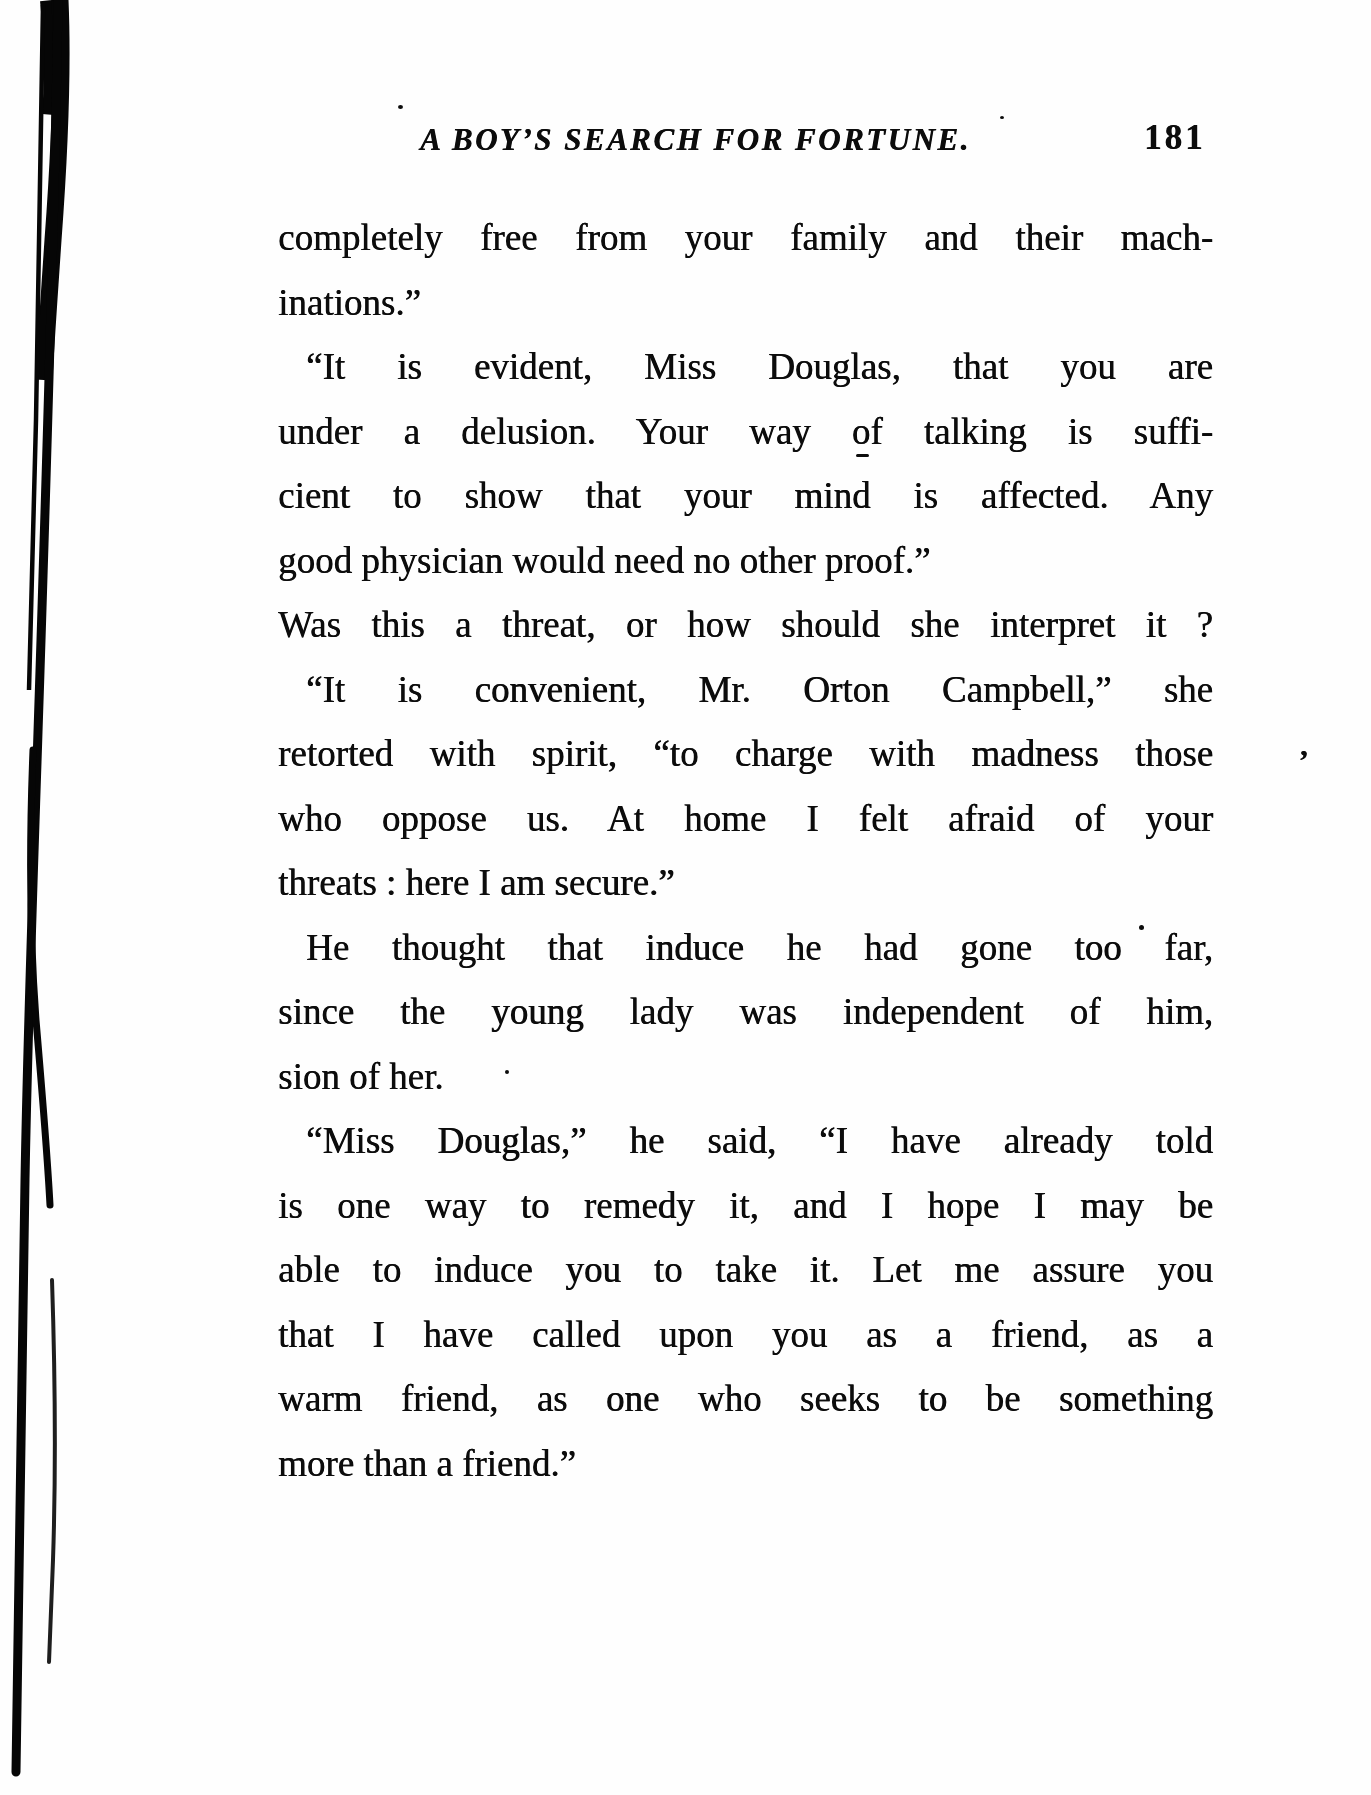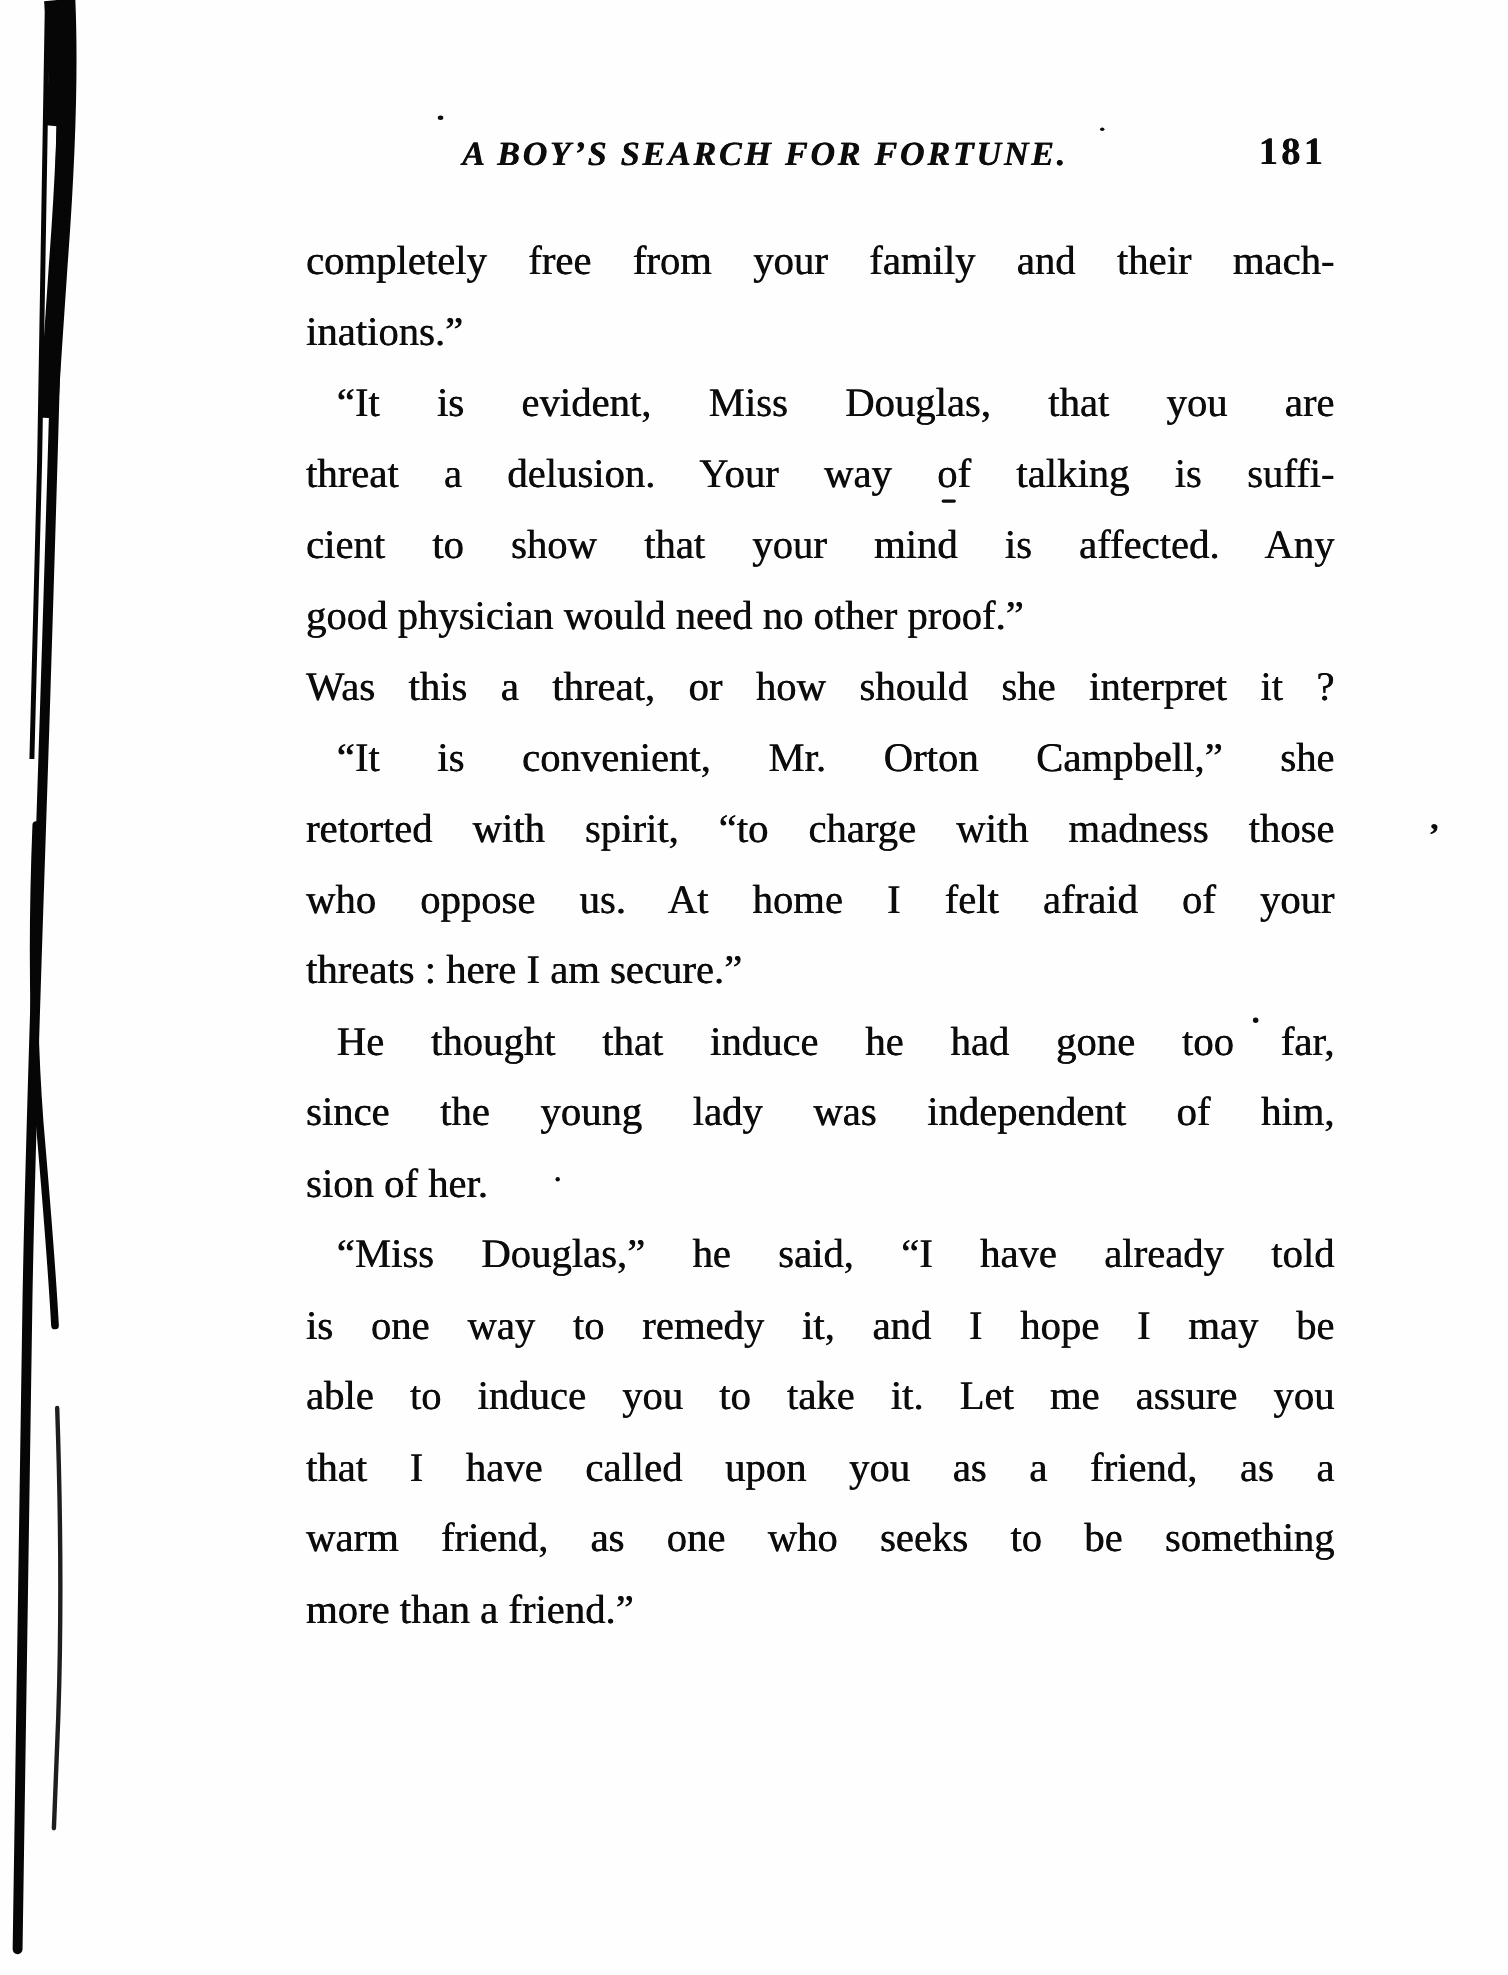--- a/index.html
+++ b/index.html
@@ -54,21 +54,21 @@
   </svg>
 
   <div class="header-title">A BOY’S SEARCH FOR FORTUNE.</div>
 
   <div class="page-num">181</div>
 
   <div class="text-block">
       <div class="line">completely free from your family and their mach-</div>
       <div class="line endline">inations.”</div>
       <div class="line indent">“It is evident, Miss Douglas, that you are</div>
-      <div class="line">threat a delusion. Your way of talking is suffi-</div>
+      <div class="line">under a delusion. Your way of talking is suffi-</div>
       <div class="line">cient to show that your mind is affected. Any</div>
       <div class="line endline">good physician would need no other proof.”</div>
       <div class="line">Was this a threat, or how should she interpret it ?</div>
       <div class="line indent">“It is convenient, Mr. Orton Campbell,” she</div>
       <div class="line">retorted with spirit, “to charge with madness those</div>
       <div class="line">who oppose us. At home I felt afraid of your</div>
       <div class="line endline">threats : here I am secure.”</div>
       <div class="line indent">He thought that induce he had gone too far,</div>
       <div class="line">since the young lady was independent of him,</div>
       <div class="line endline">sion of her.</div>

